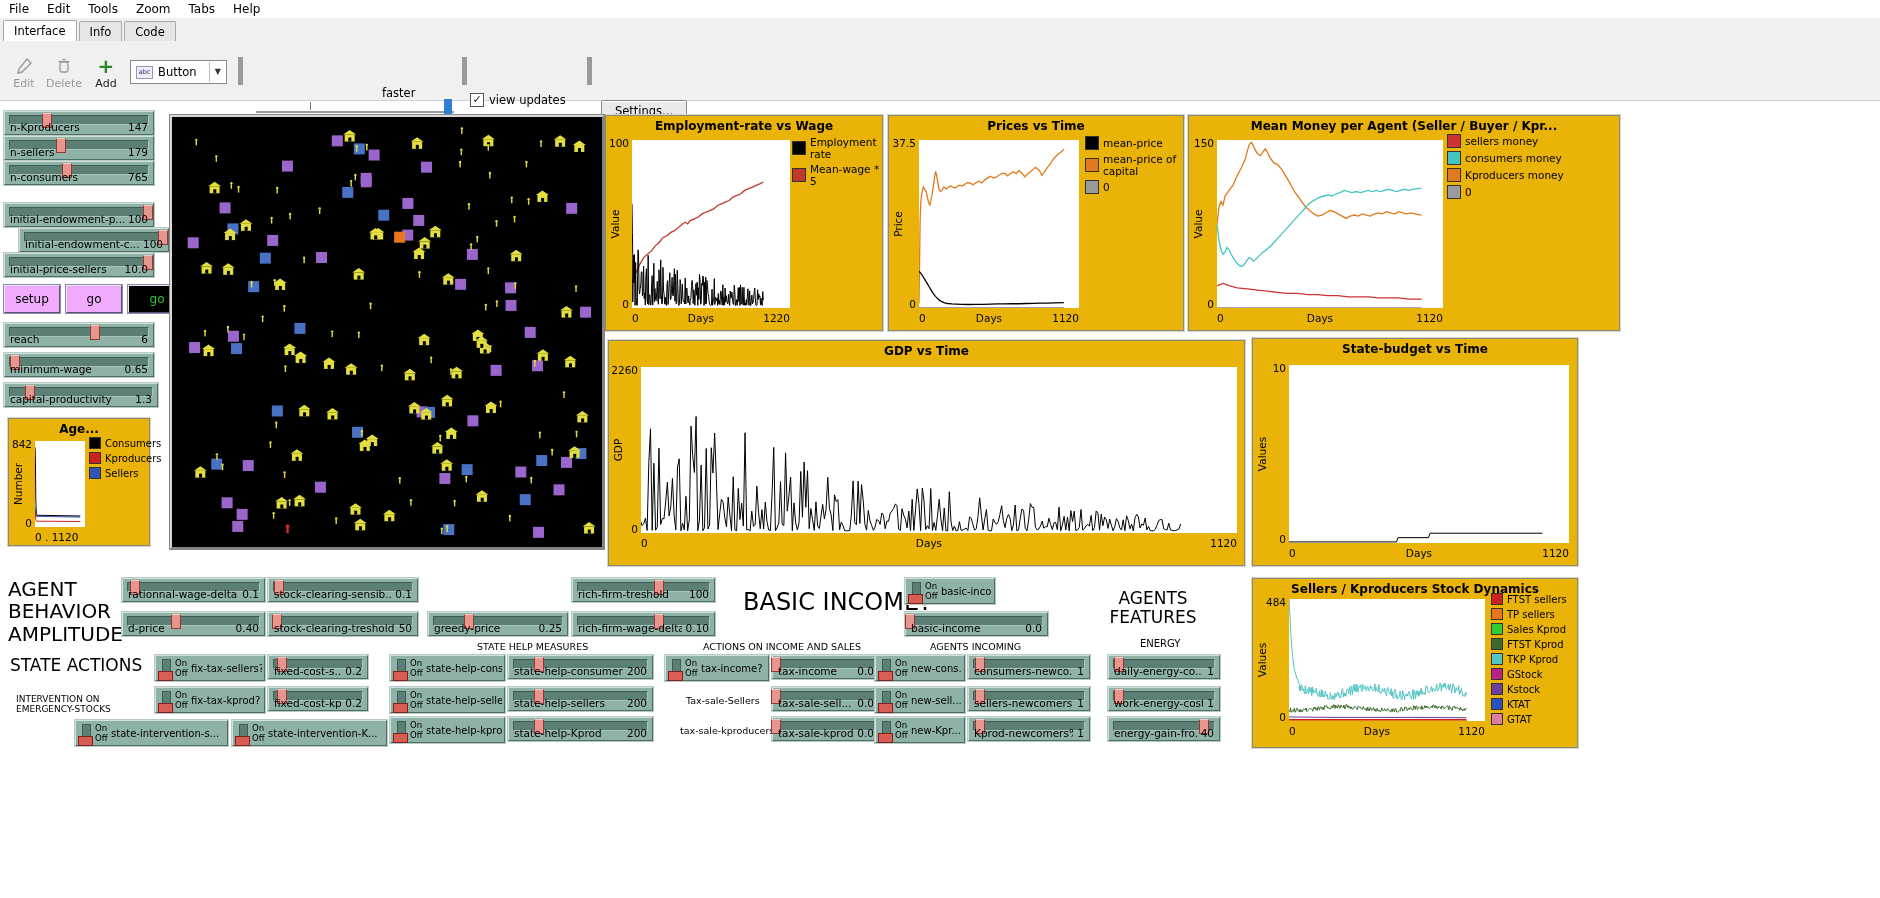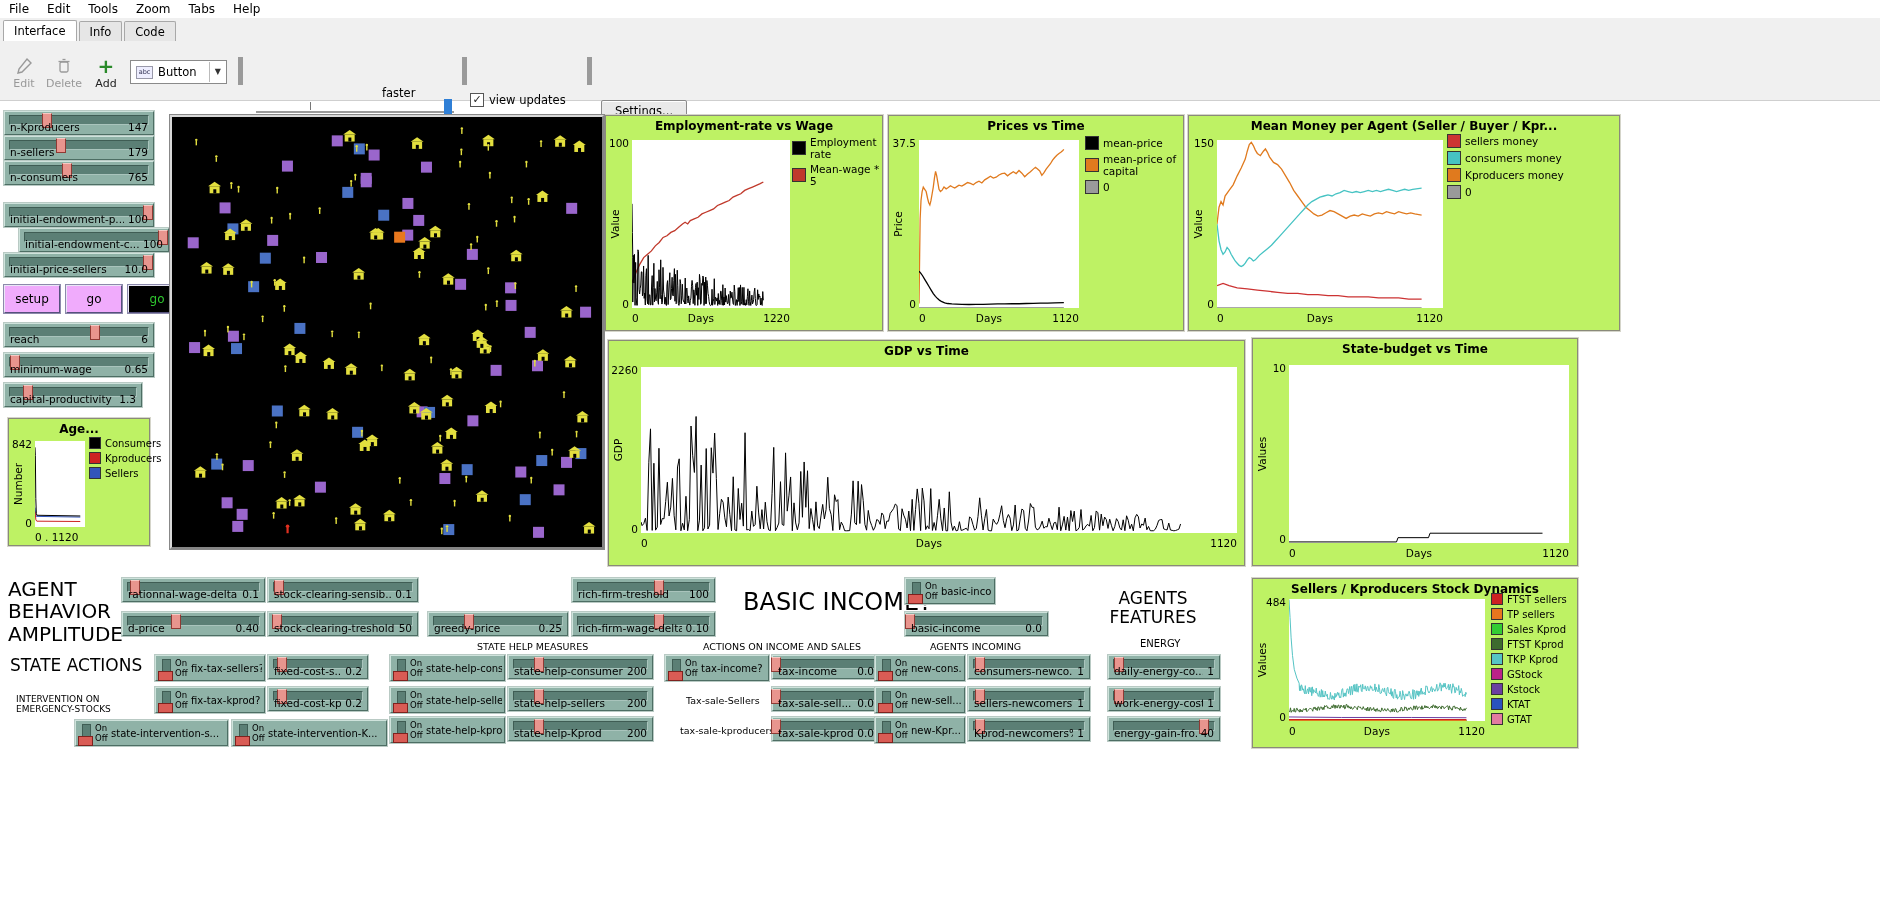--- a/index.html
+++ b/index.html
@@ -42,21 +42,21 @@
   .sw-knob{position:absolute;left:2px;top:15px;width:13px;height:8px;background:#d95c55;border:1px solid #7e221e;}
   .sw-on{position:absolute;left:19px;top:2px;font-size:8.5px;}
   .sw-off{position:absolute;left:19px;top:12px;font-size:8.5px;}
   .sw-label{position:absolute;left:35px;top:0;bottom:0;right:2px;display:flex;align-items:center;font-size:10px;white-space:nowrap;overflow:hidden;}
   .nl-button{position:absolute;background:#f0abfc;border:1px solid;border-color:#e9e7f5 #55517c #55517c #e9e7f5;box-shadow:0 0 0 1px #8c89ab;font-size:12px;display:flex;align-items:center;justify-content:center;box-sizing:border-box;}
   .nl-button.dark{background:#000;color:#2ec52e;}
   .forever-ic{position:absolute;right:3px;bottom:2px;font-size:11px;color:#2ec52e;line-height:11px;}
   .nl-monitor{position:absolute;background:#ebe8cf;border:1px solid;border-color:#fff #70705f #70705f #fff;box-shadow:0 0 0 1px #9a9a8a;padding:3px 5px;box-sizing:border-box;}
   .mon-label{font-size:9.5px;white-space:nowrap;overflow:hidden;}
   .mon-value{margin-top:2px;background:#fff;border:1px solid #999;font-size:11px;padding:1px 4px;height:16px;line-height:15px;}
-  .nl-plot{position:absolute;background:#bef264;border:1px solid #8a8a7a;box-shadow:0 0 0 1px #d5d5ca;box-sizing:border-box;}
+  .nl-plot{position:absolute;background:#eab308;border:1px solid #8a8a7a;box-shadow:0 0 0 1px #d5d5ca;box-sizing:border-box;}
   .plot-title{position:absolute;top:3px;left:4px;right:4px;text-align:center;font-weight:bold;font-size:12px;white-space:nowrap;overflow:hidden;}
   .plot-area{position:absolute;background:#fff;}
   .ax{position:absolute;font-size:10.5px;}
   .ax-row{position:absolute;display:flex;justify-content:space-between;font-size:10.5px;}
   .ylab{position:absolute;transform-origin:0 0;transform:rotate(-90deg);text-align:center;font-size:10.5px;}
   .legend{position:absolute;}
   .leg-e{display:flex;align-items:center;gap:4px;margin-bottom:3px;}
   .leg-sw{border:1px solid #333;flex:none;}
   .nl-text{position:absolute;white-space:pre-line;line-height:1.12;}
   .world{position:absolute;background:#000;border:2px outset #d8d8d8;box-shadow:0 0 0 1px #888;}
@@ -194,21 +194,21 @@
         </div>
       </div>
       <div class="nl-slider" style="left: 4px; top: 253px; width: 150px;">
         <div class="sl-channel"></div>
         <div class="sl-thumb" style="left: calc(6% - 4px);"></div>
         <div class="sl-row">
           <span class="sl-label">minimum-wage</span>
           <span class="sl-val">0.65</span>
         </div>
       </div>
-      <div class="nl-slider" style="left: 4px; top: 283px; width: 138px;">
+      <div class="nl-slider" style="left: 4px; top: 283px; width: 154px;">
         <div class="sl-channel"></div>
         <div class="sl-thumb" style="left: calc(16% - 4px);"></div>
         <div class="sl-row">
           <span class="sl-label">capital-productivity</span>
           <span class="sl-val">1.3</span>
         </div>
       </div>
       <div class="nl-slider" style="left: 122px; top: 478px; width: 143px;">
         <div class="sl-channel"></div>
         <div class="sl-thumb" style="left: calc(8% - 4px);"></div>

